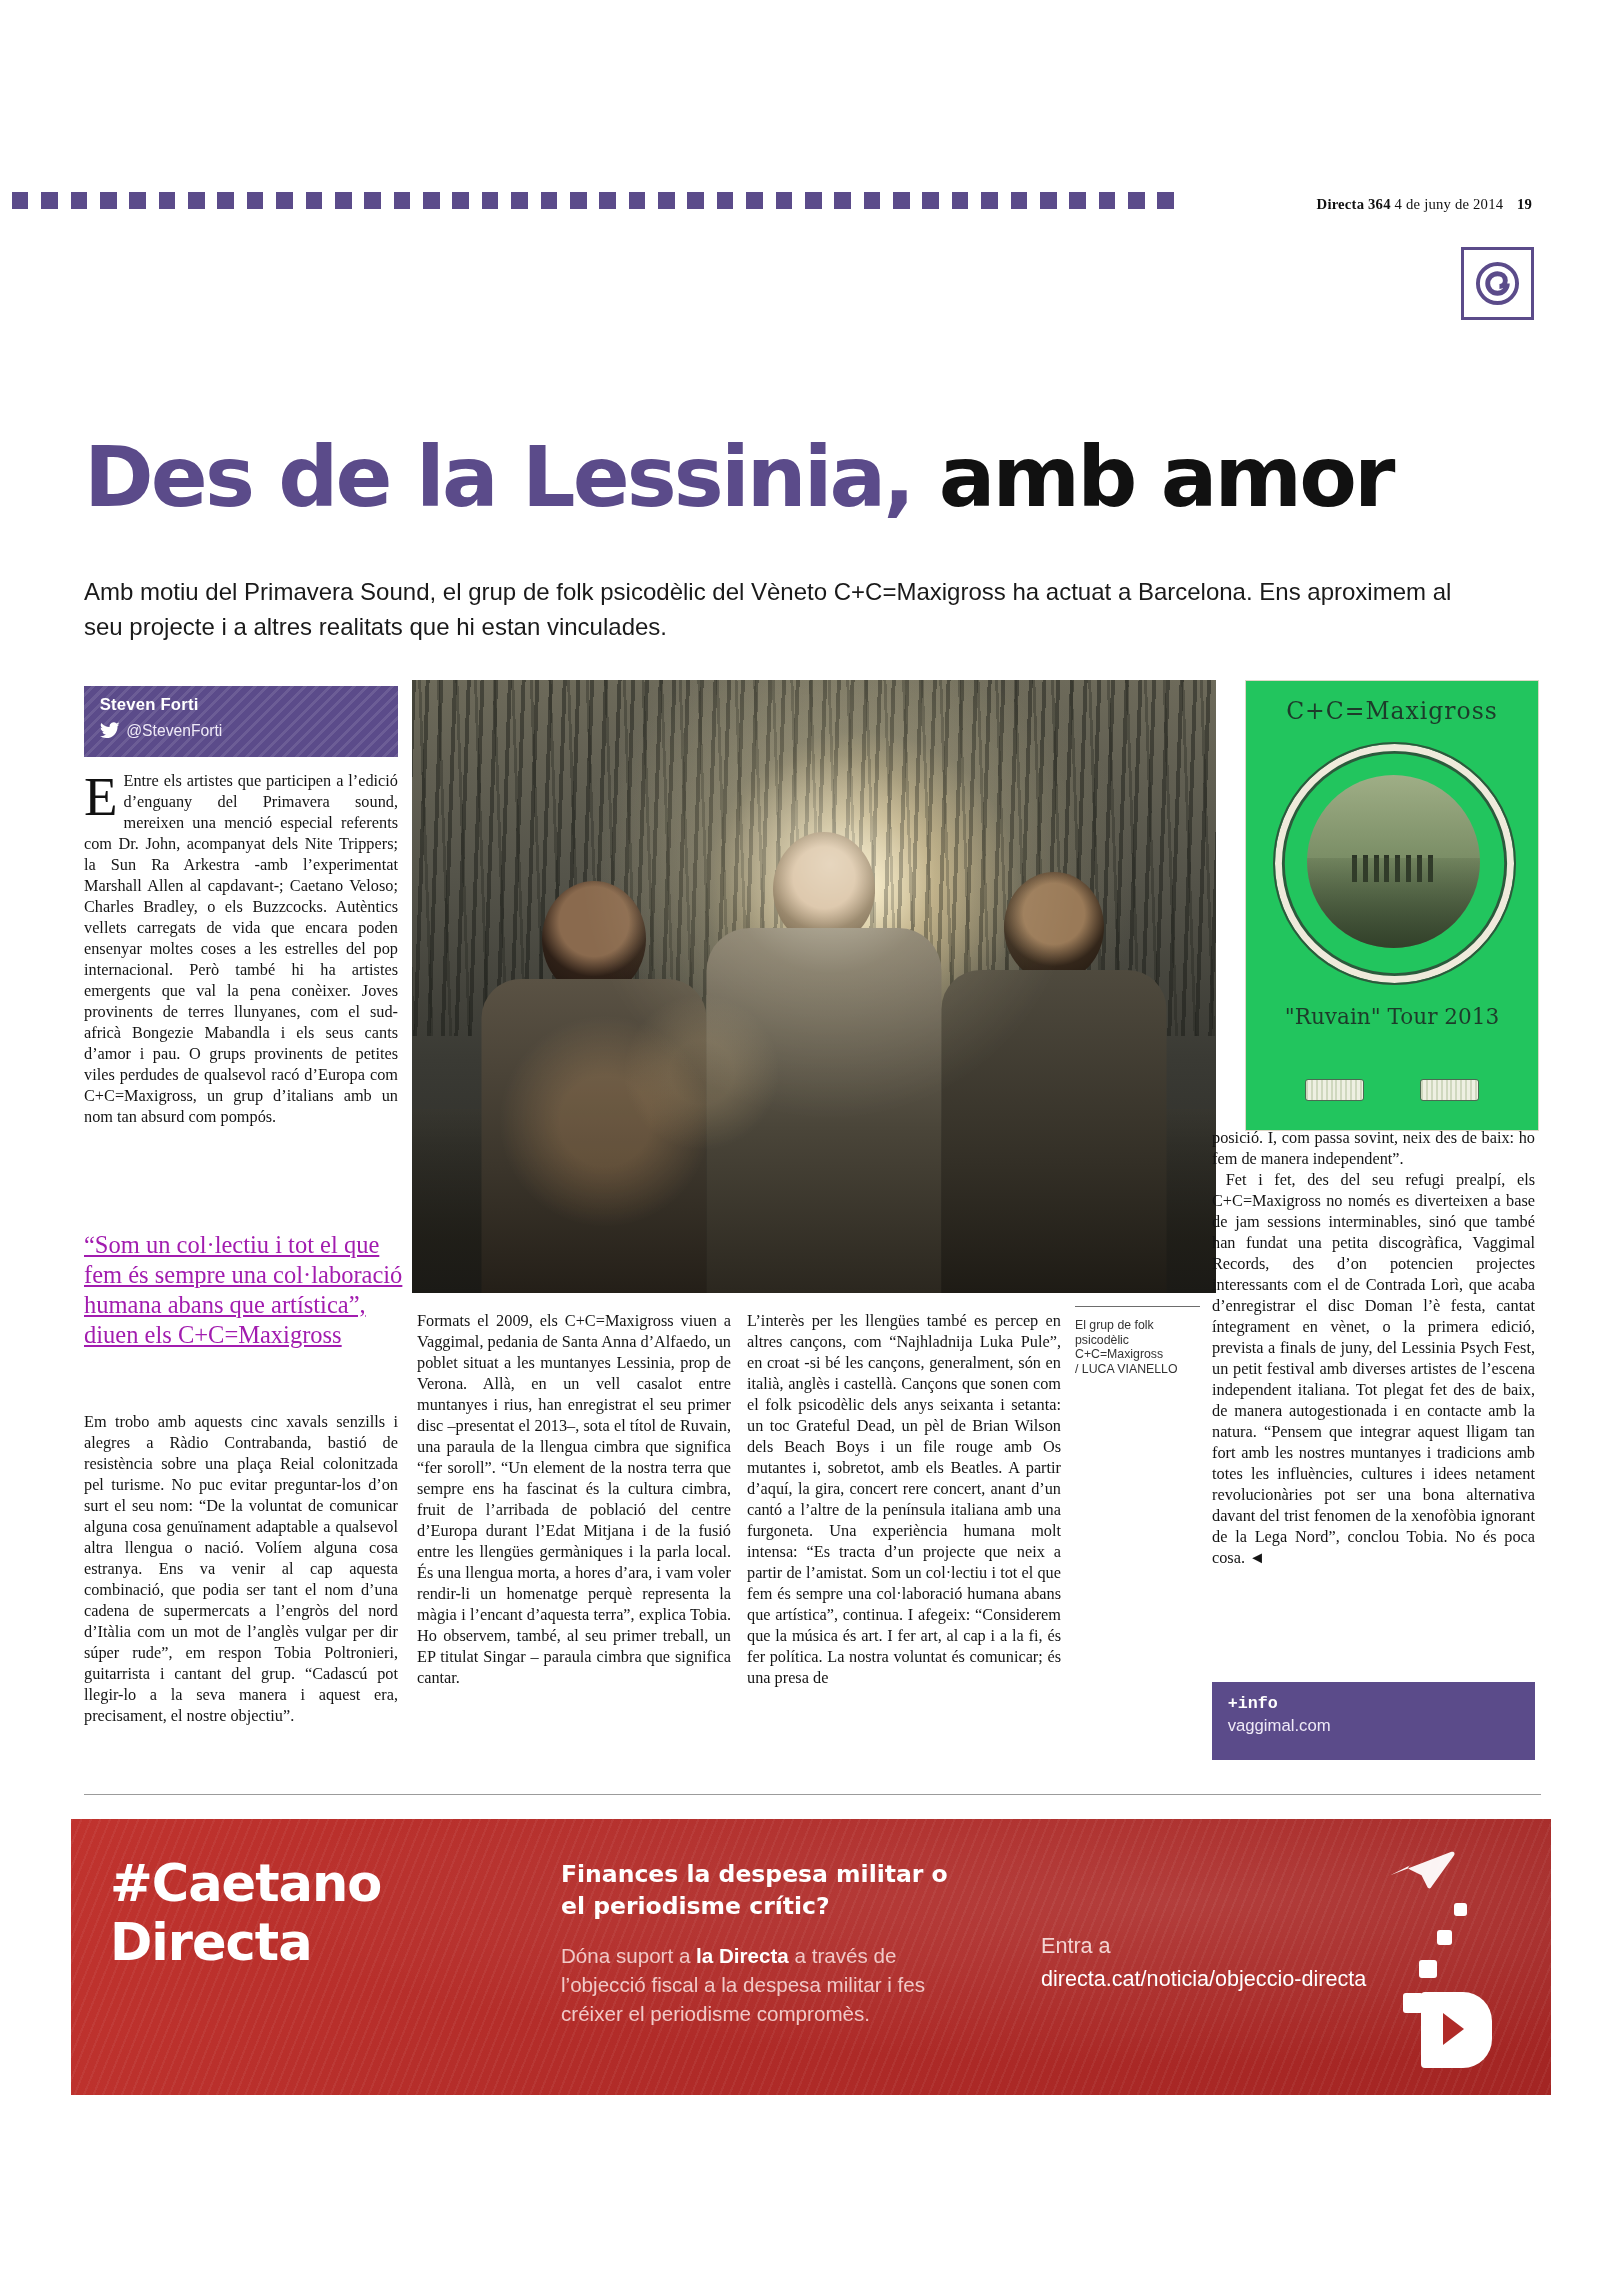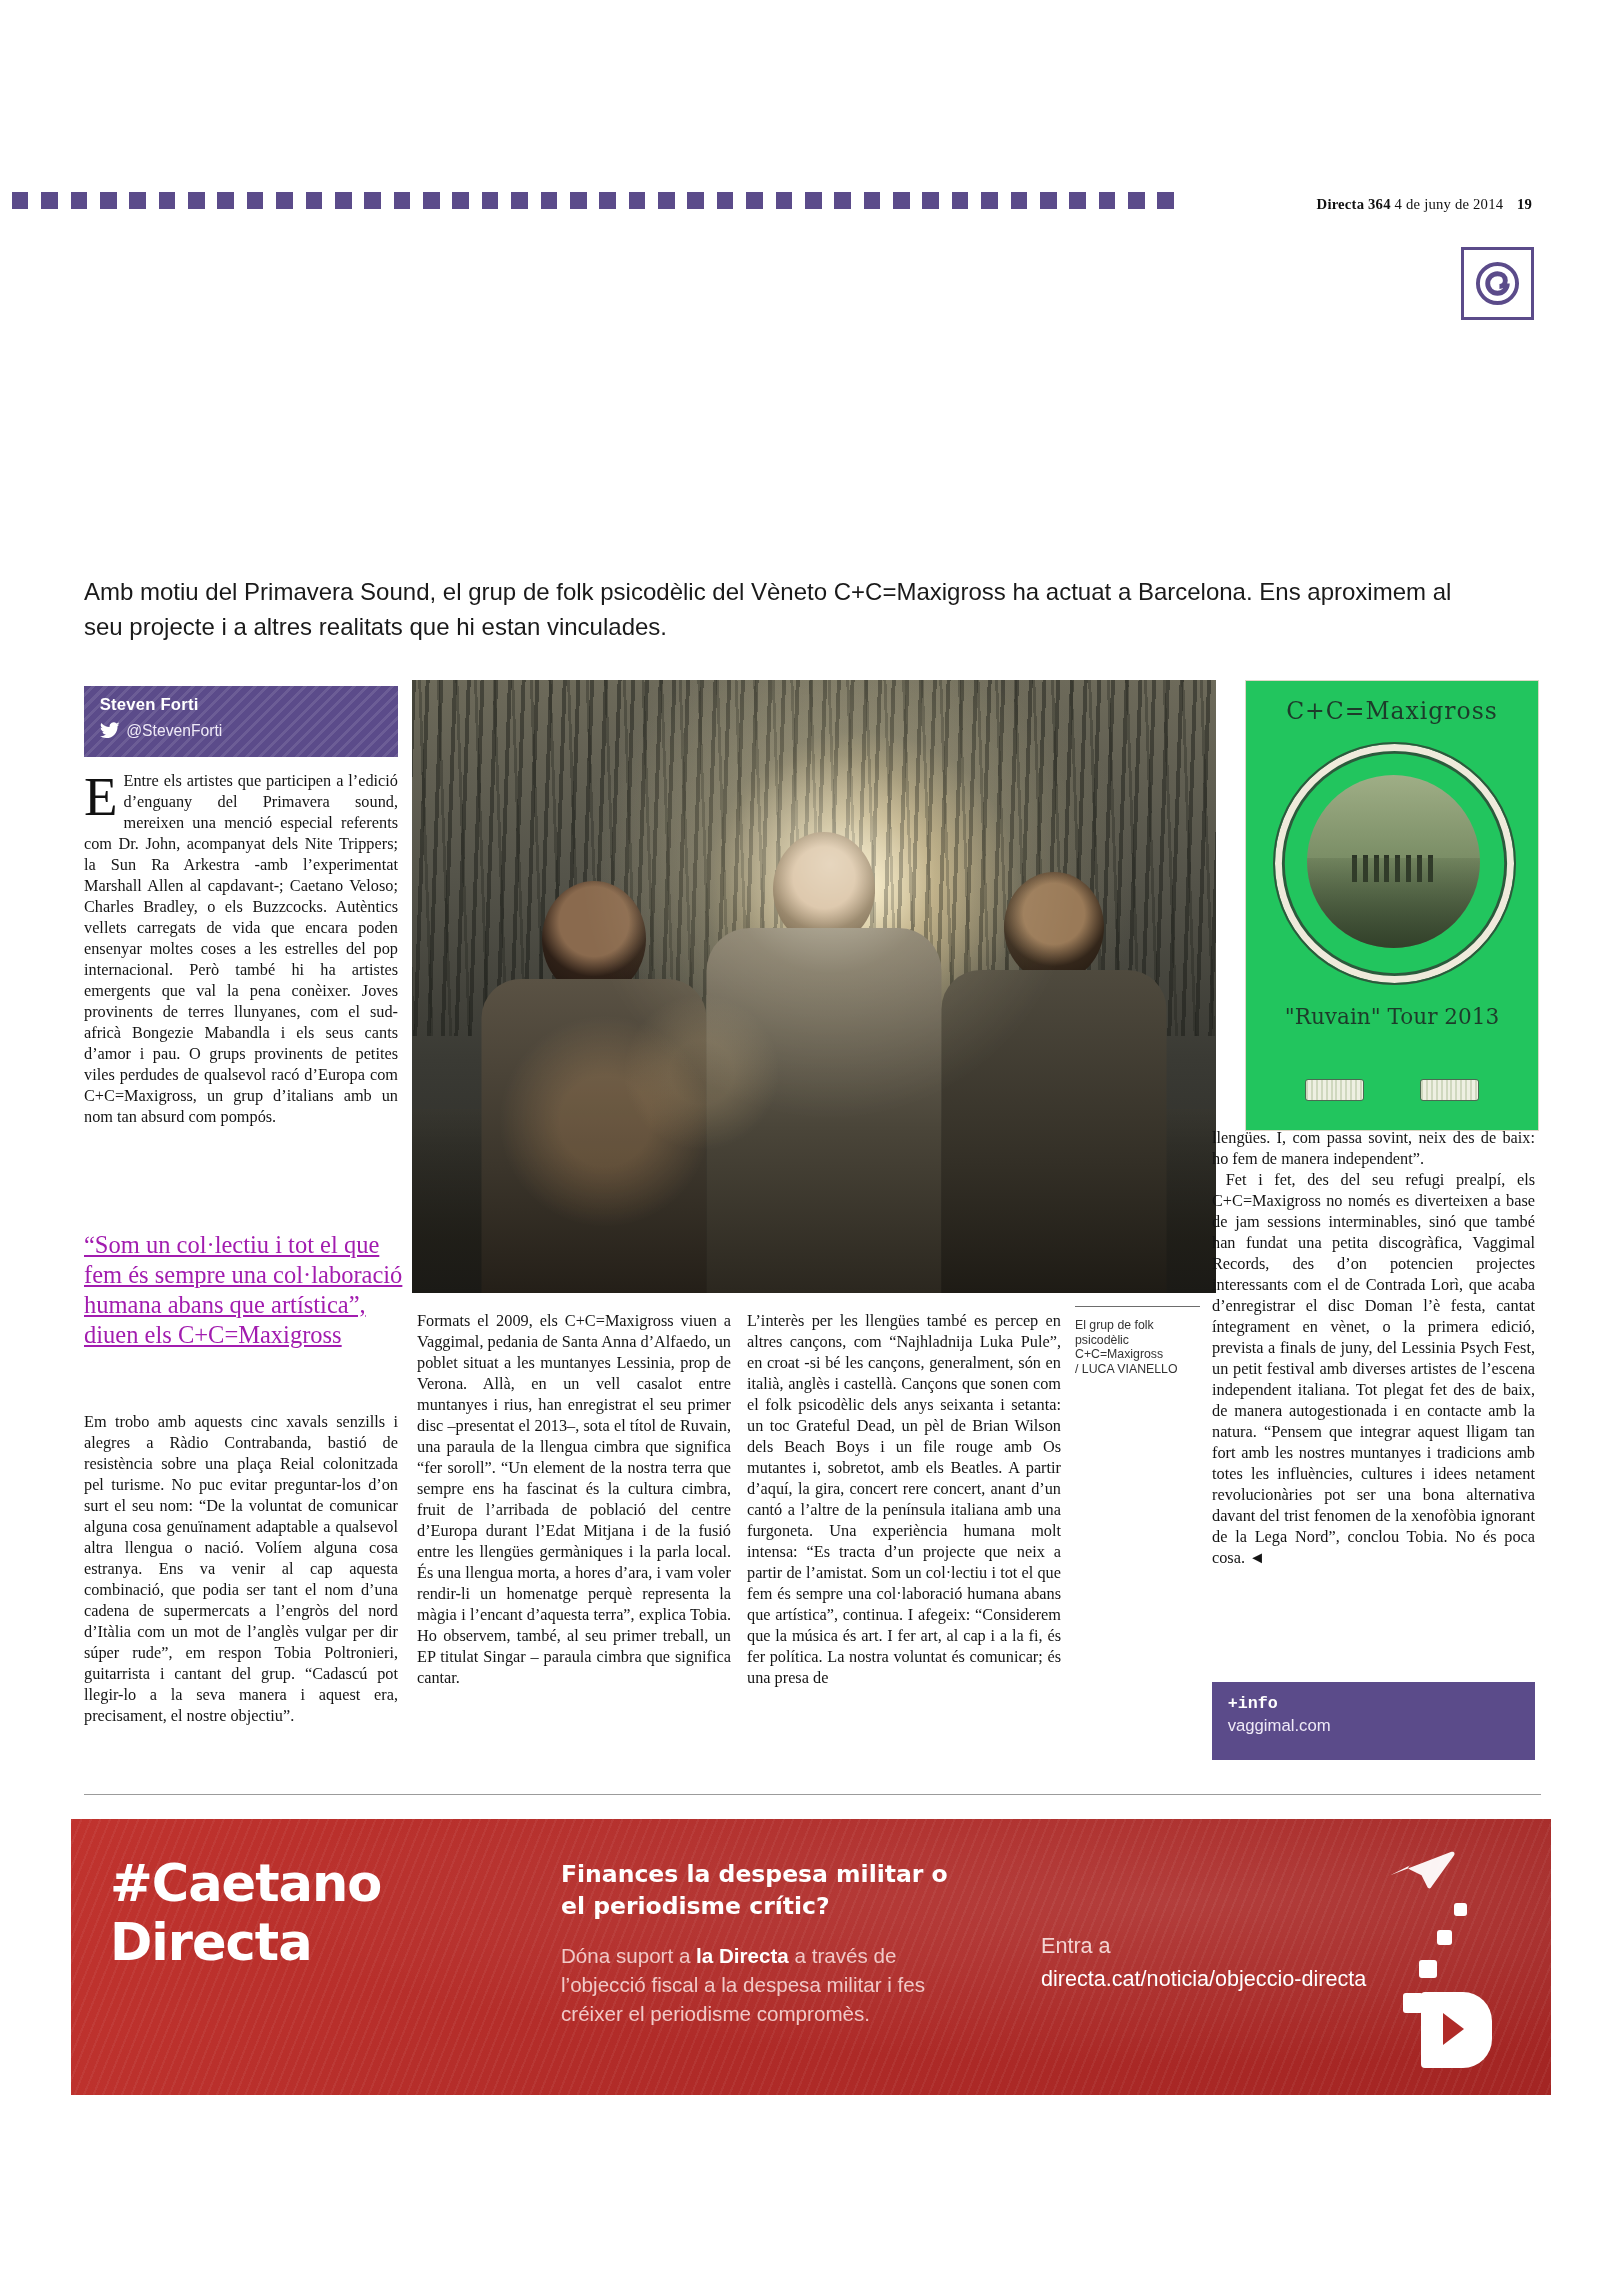--- a/index.html
+++ b/index.html
@@ -509,20 +509,24 @@
     <span class="num">19</span>
   </div>
 
   <div class="logo-mark">
     <svg width="45" height="45" viewBox="0 0 46 46">
       <circle cx="23" cy="23" r="20" fill="none" stroke="#5b4b8a" stroke-width="4"></circle>
       <path d="M33 23a10 10 0 1 1-10-10c5 0 8 3 8 7a6 6 0 0 1-6 6" fill="none" stroke="#5b4b8a" stroke-width="5"></path>
     </svg>
   </div>
 
+  <div class="headline">
+    <span class="purple">Des de la Lessinia,</span>
+    <span class="black">amb amor</span>
+  </div>
 
   <div class="standfirst">Amb motiu del Primavera Sound, el grup de folk psicodèlic del Vèneto C+C=Maxigross ha actuat a Barcelona. Ens aproximem al seu projecte i a altres realitats que hi estan vinculades.</div>
 
   <div class="byline">
     <div class="name">Steven Forti</div>
     <div class="handle-row">
       <span class="tw-icon">
         <svg width="19.6" height="16.7" viewBox="0 0 24 20">
           <path fill="#ffffff" d="M24 2.4a9.6 9.6 0 0 1-2.8.8A4.9 4.9 0 0 0 23.3.5a9.7 9.7 0 0 1-3.1 1.2A4.9 4.9 0 0 0 11.8 6 13.8 13.8 0 0 1 1.7.9a4.9 4.9 0 0 0 1.5 6.5A4.8 4.8 0 0 1 1 6.8v.1a4.9 4.9 0 0 0 3.9 4.8 4.9 4.9 0 0 1-2.2.1 4.9 4.9 0 0 0 4.6 3.4A9.8 9.8 0 0 1 0 17.3 13.8 13.8 0 0 0 7.5 19.5c9.1 0 14-7.5 14-14v-.7A9.9 9.9 0 0 0 24 2.4z"></path>
         </svg>
@@ -584,21 +588,21 @@
 
   <div class="col" id="col2">
     <p class="first">Formats el 2009, els C+C=Maxigross viuen a Vaggimal, pedania de Santa Anna d’Alfaedo, un poblet situat a les muntanyes Lessinia, prop de Verona. Allà, en un vell casalot entre muntanyes i rius, han enregistrat el seu primer disc –presentat el 2013–, sota el títol de Ruvain, una paraula de la llengua cimbra que significa “fer soroll”. “Un element de la nostra terra que sempre ens ha fascinat és la cultura cimbra, fruit de l’arribada de població del centre d’Europa durant l’Edat Mitjana i de la fusió entre les llengües germàniques i la parla local. És una llengua morta, a hores d’ara, i vam voler rendir-li un homenatge perquè representa la màgia i l’encant d’aquesta terra”, explica Tobia. Ho observem, també, al seu primer treball, un EP titulat Singar – paraula cimbra que significa cantar.</p>
   </div>
 
   <div class="col" id="col3">
     <p class="first">L’interès per les llengües també es percep en altres cançons, com “Najhladnija Luka Pule”, en croat -si bé les cançons, generalment, són en italià, anglès i castellà. Cançons que sonen com el folk psicodèlic dels anys seixanta i setanta: un toc Grateful Dead, un pèl de Brian Wilson dels Beach Boys i un file rouge amb Os mutantes i, sobretot, amb els Beatles. A partir d’aquí, la gira, concert rere concert, anant d’un cantó a l’altre de la península italiana amb una furgoneta. Una experiència humana molt intensa: “Es tracta d’un projecte que neix a partir de l’amistat. Som un col·lectiu i tot el que fem és sempre una col·laboració humana abans que artística”, continua. I afegeix: “Considerem que la música és art. I fer art, al cap i a la fi, és fer política. La nostra voluntat és comunicar; és una presa de</p>
   </div>
 
   <div class="col" id="col4">
-    <p class="first">llengües. I, com passa sovint, neix des de baix: ho fem de manera independent”.</p>
+    <p class="first">posició. I, com passa sovint, neix des de baix: ho fem de manera independent”.</p>
     <p>Fet i fet, des del seu refugi prealpí, els C+C=Maxigross no només es diverteixen a base de jam sessions interminables, sinó que també han fundat una petita discogràfica, Vaggimal Records, des d’on potencien projectes interessants com el de Contrada Lorì, que acaba d’enregistrar el disc Doman l’è festa, cantat íntegrament en vènet, o la primera edició, prevista a finals de juny, del Lessinia Psych Fest, un petit festival amb diverses artistes de l’escena independent italiana. Tot plegat fet des de baix, de manera autogestionada i en contacte amb la natura. “Pensem que integrar aquest lligam tan fort amb les nostres muntanyes i tradicions amb totes les influències, cultures i idees netament revolucionàries pot ser una bona alternativa davant del trist fenomen de la xenofòbia ignorant de la Lega Nord”, conclou Tobia. No és poca cosa. ◄</p>
   </div>
 
   <div class="infobox">
     <div class="t">+info</div>
     <div class="u">vaggimal.com</div>
   </div>
 
   <div class="bottom-rule"></div>
 

